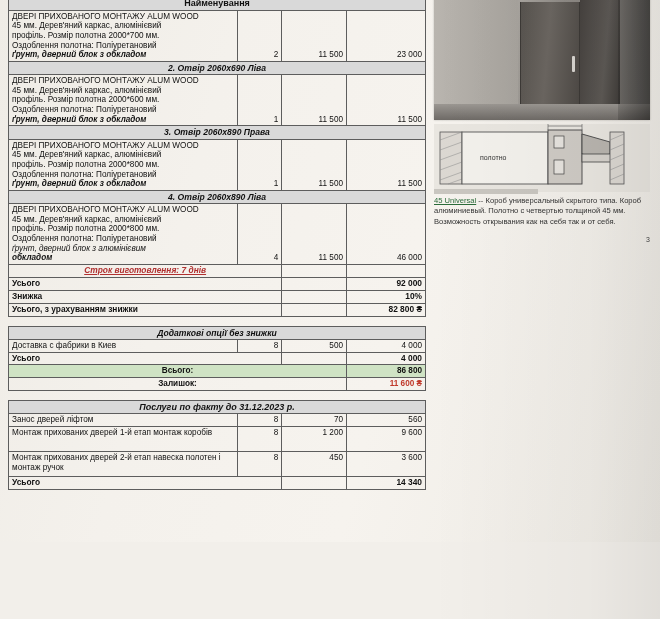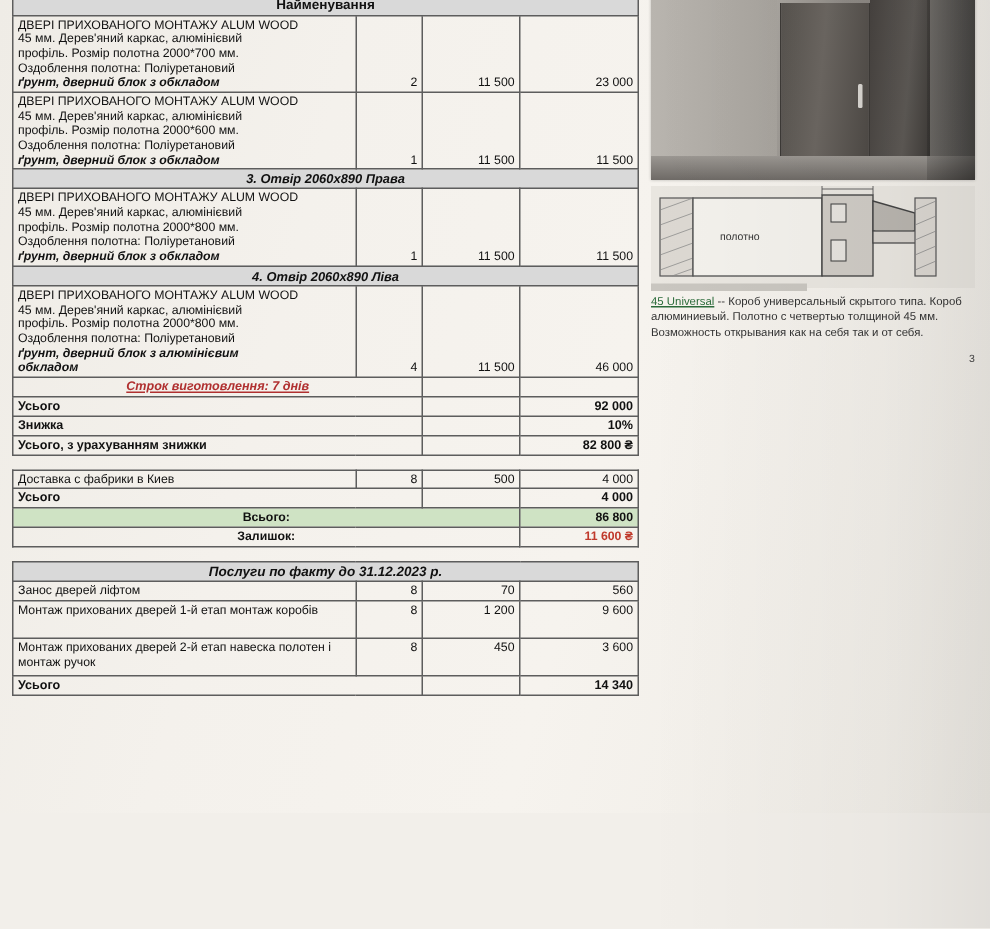--- a/index.html
+++ b/index.html
@@ -137,20 +137,23 @@
           <div>профіль. Розмір полотна 2000*700 мм.</div>
           <div>Оздоблення полотна: Поліуретановий</div>
           <div style="font-style:italic;font-weight:bold">ґрунт, дверний блок з обкладом</div>
         </td>
         <td class="num" style="vertical-align:bottom">2</td>
         <td class="num" style="vertical-align:bottom">11 500</td>
         <td class="num" style="vertical-align:bottom">23 000</td>
       </tr>
 
       <tr>
+        <td class="sect" colspan="4">2. Отвір 2060х690 Ліва</td>
+      </tr>
+      <tr>
         <td class="desc">
           <div>ДВЕРІ ПРИХОВАНОГО МОНТАЖУ ALUM WOOD</div>
           <div>45 мм. Дерев'яний каркас, алюмінієвий</div>
           <div>профіль. Розмір полотна 2000*600 мм.</div>
           <div>Оздоблення полотна: Поліуретановий</div>
           <div style="font-style:italic;font-weight:bold">ґрунт, дверний блок з обкладом</div>
         </td>
         <td class="num" style="vertical-align:bottom">1</td>
         <td class="num" style="vertical-align:bottom">11 500</td>
         <td class="num" style="vertical-align:bottom">11 500</td>
@@ -174,21 +177,21 @@
 
       <tr>
         <td class="sect" colspan="4">4. Отвір 2060х890 Ліва</td>
       </tr>
       <tr>
         <td class="desc">
           <div>ДВЕРІ ПРИХОВАНОГО МОНТАЖУ ALUM WOOD</div>
           <div>45 мм. Дерев'яний каркас, алюмінієвий</div>
           <div>профіль. Розмір полотна 2000*800 мм.</div>
           <div>Оздоблення полотна: Поліуретановий</div>
-          <div style="font-style:italic;font-weight:bold">ґрунт, дверний блок з алюмінієвим</div>
+          <div style="font-style:italic;font-weight:normal">ґрунт, дверний блок з алюмінієвим</div>
           <div style="font-style:italic;font-weight:bold">обкладом</div>
         </td>
         <td class="num" style="vertical-align:bottom">4</td>
         <td class="num" style="vertical-align:bottom">11 500</td>
         <td class="num" style="vertical-align:bottom">46 000</td>
       </tr>
 
       <tr>
         <td class="term" colspan="2">Строк виготовлення: 7 днів</td>
         <td></td>
@@ -208,20 +211,23 @@
       <tr class="totrow">
         <td colspan="2" class="lbl">Усього, з урахуванням знижки</td>
         <td></td>
         <td class="num">82 800 ₴</td>
       </tr>
 
       <tr class="spacer">
           <td colspan="4"></td>
         </tr>
 
+      <tr>
+        <td class="opt-hdr" colspan="4">Додаткові опції без знижки</td>
+      </tr>
       <tr>
         <td>Доставка с фабрики в Киев</td>
         <td class="num">8</td>
         <td class="num">500</td>
         <td class="num">4 000</td>
       </tr>
       <tr class="totrow">
         <td colspan="2" class="lbl">Усього</td>
         <td></td>
         <td class="num">4 000</td>

